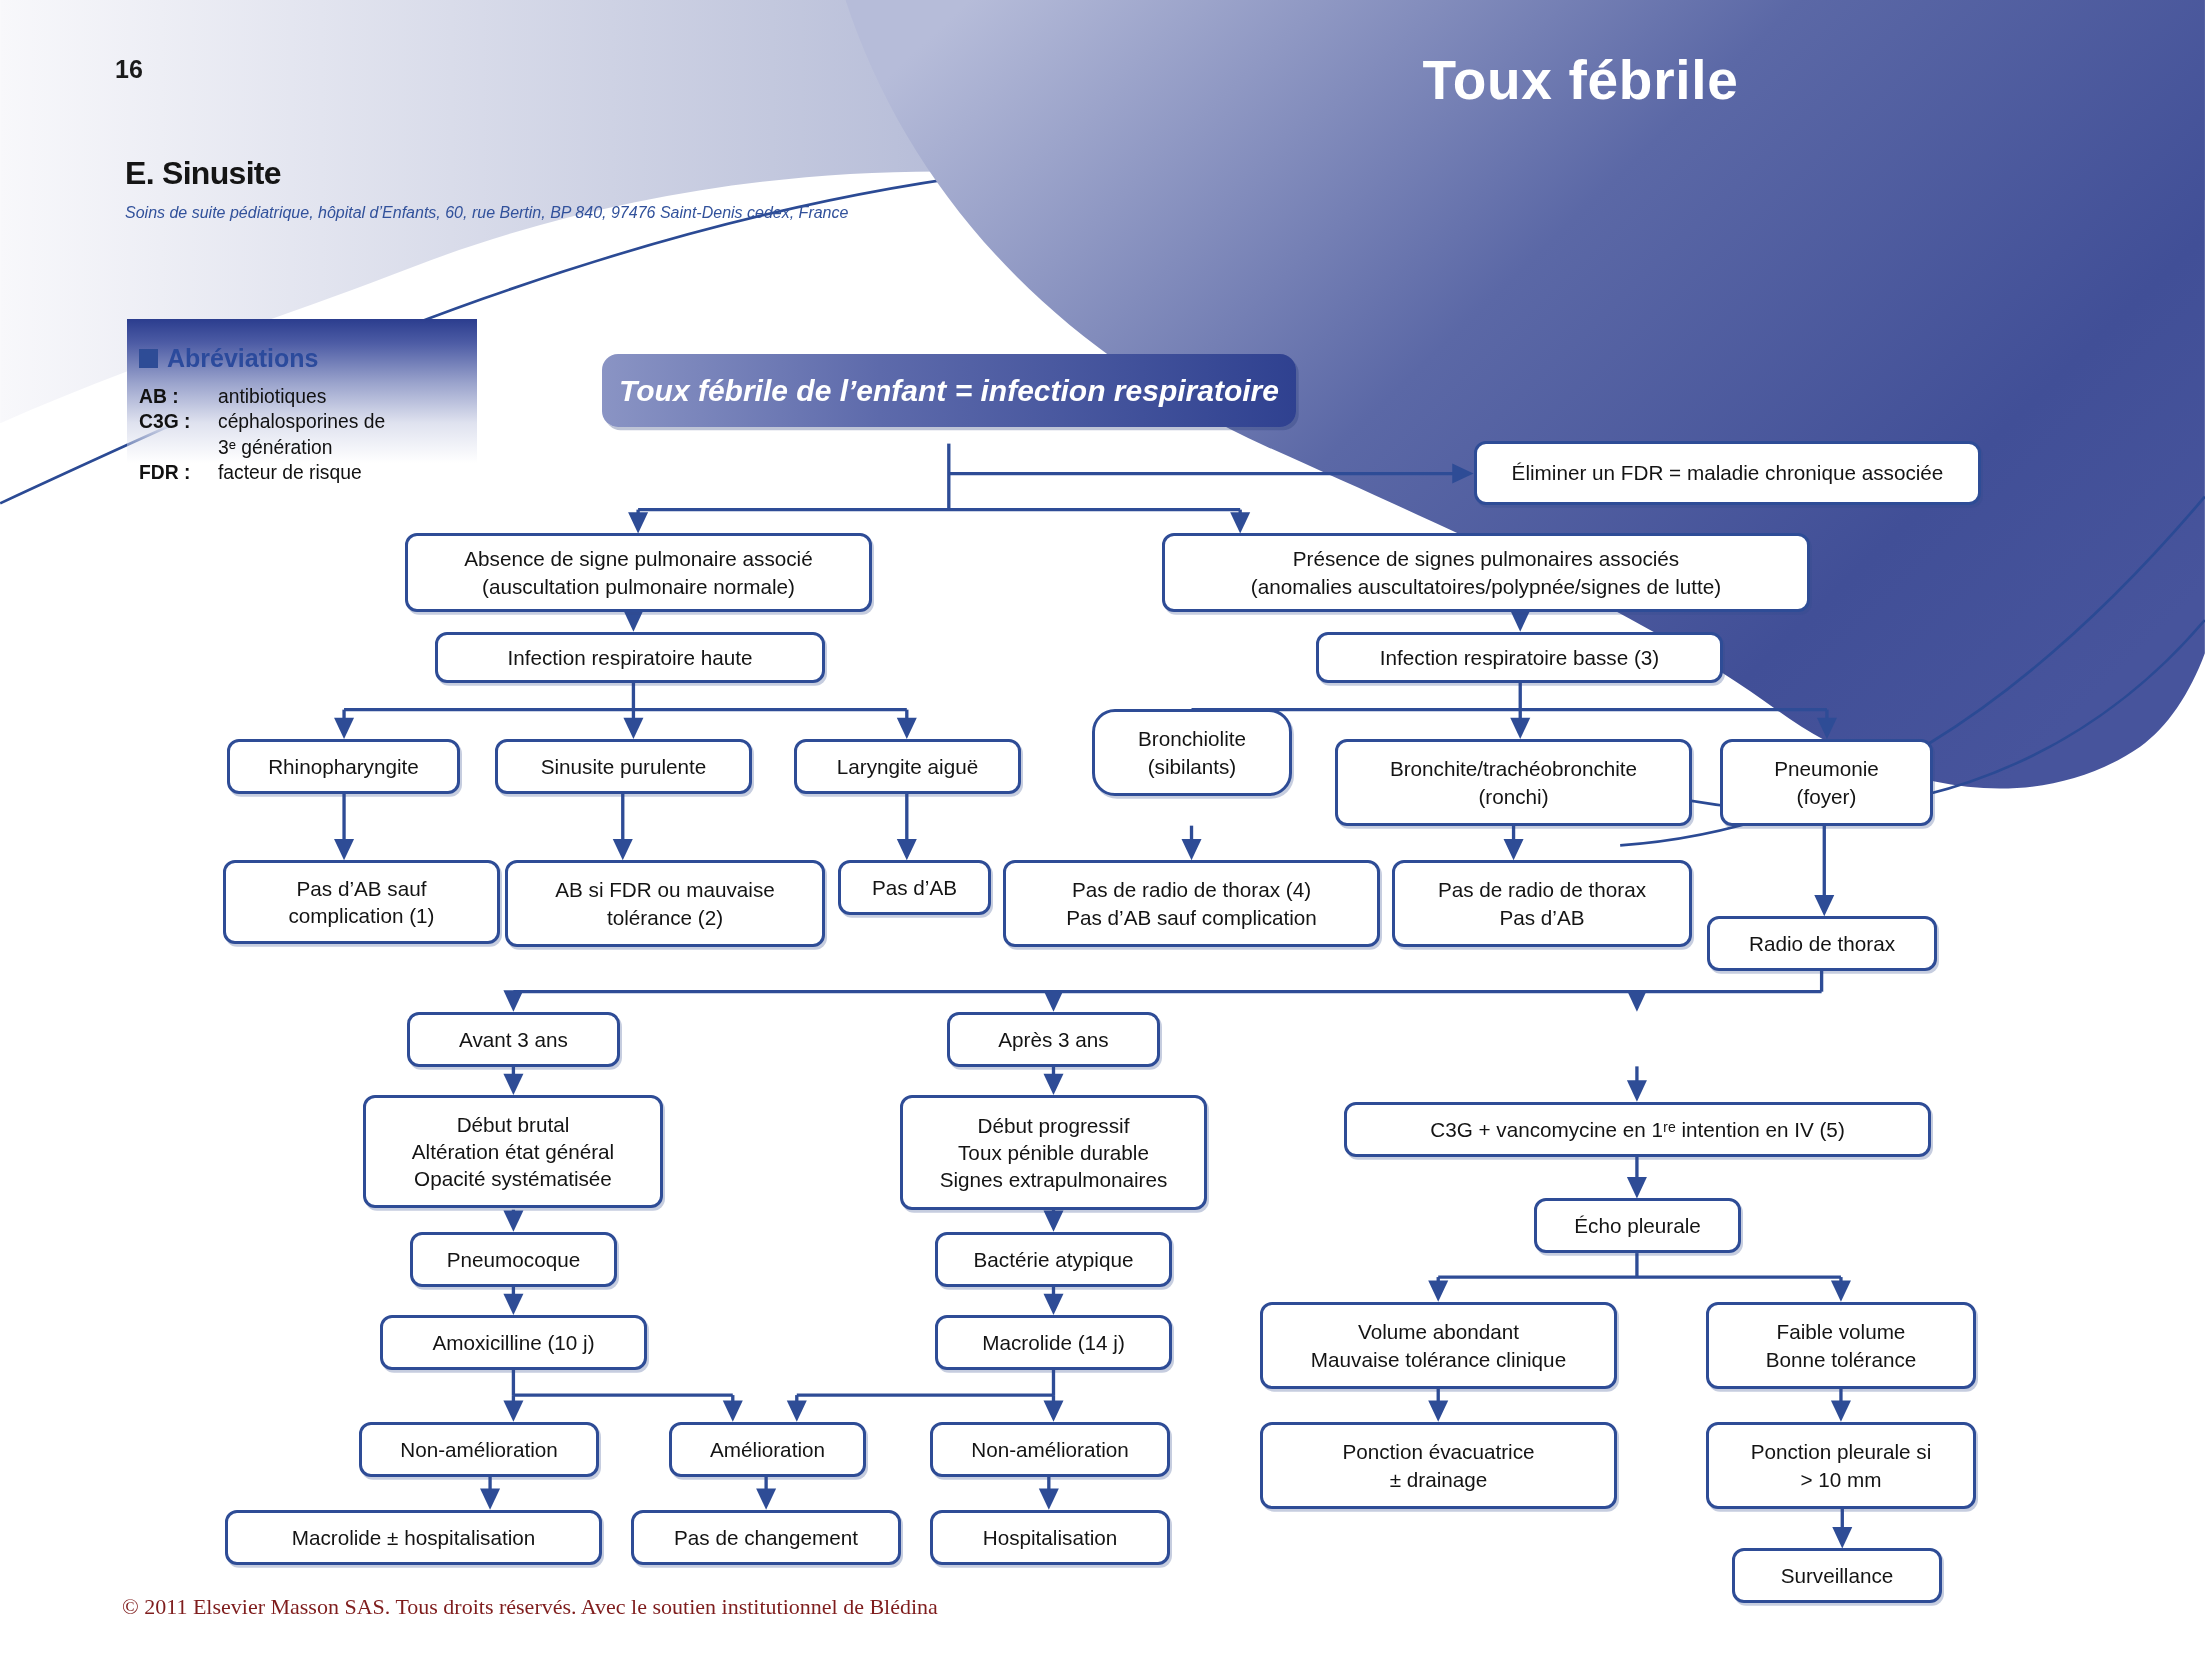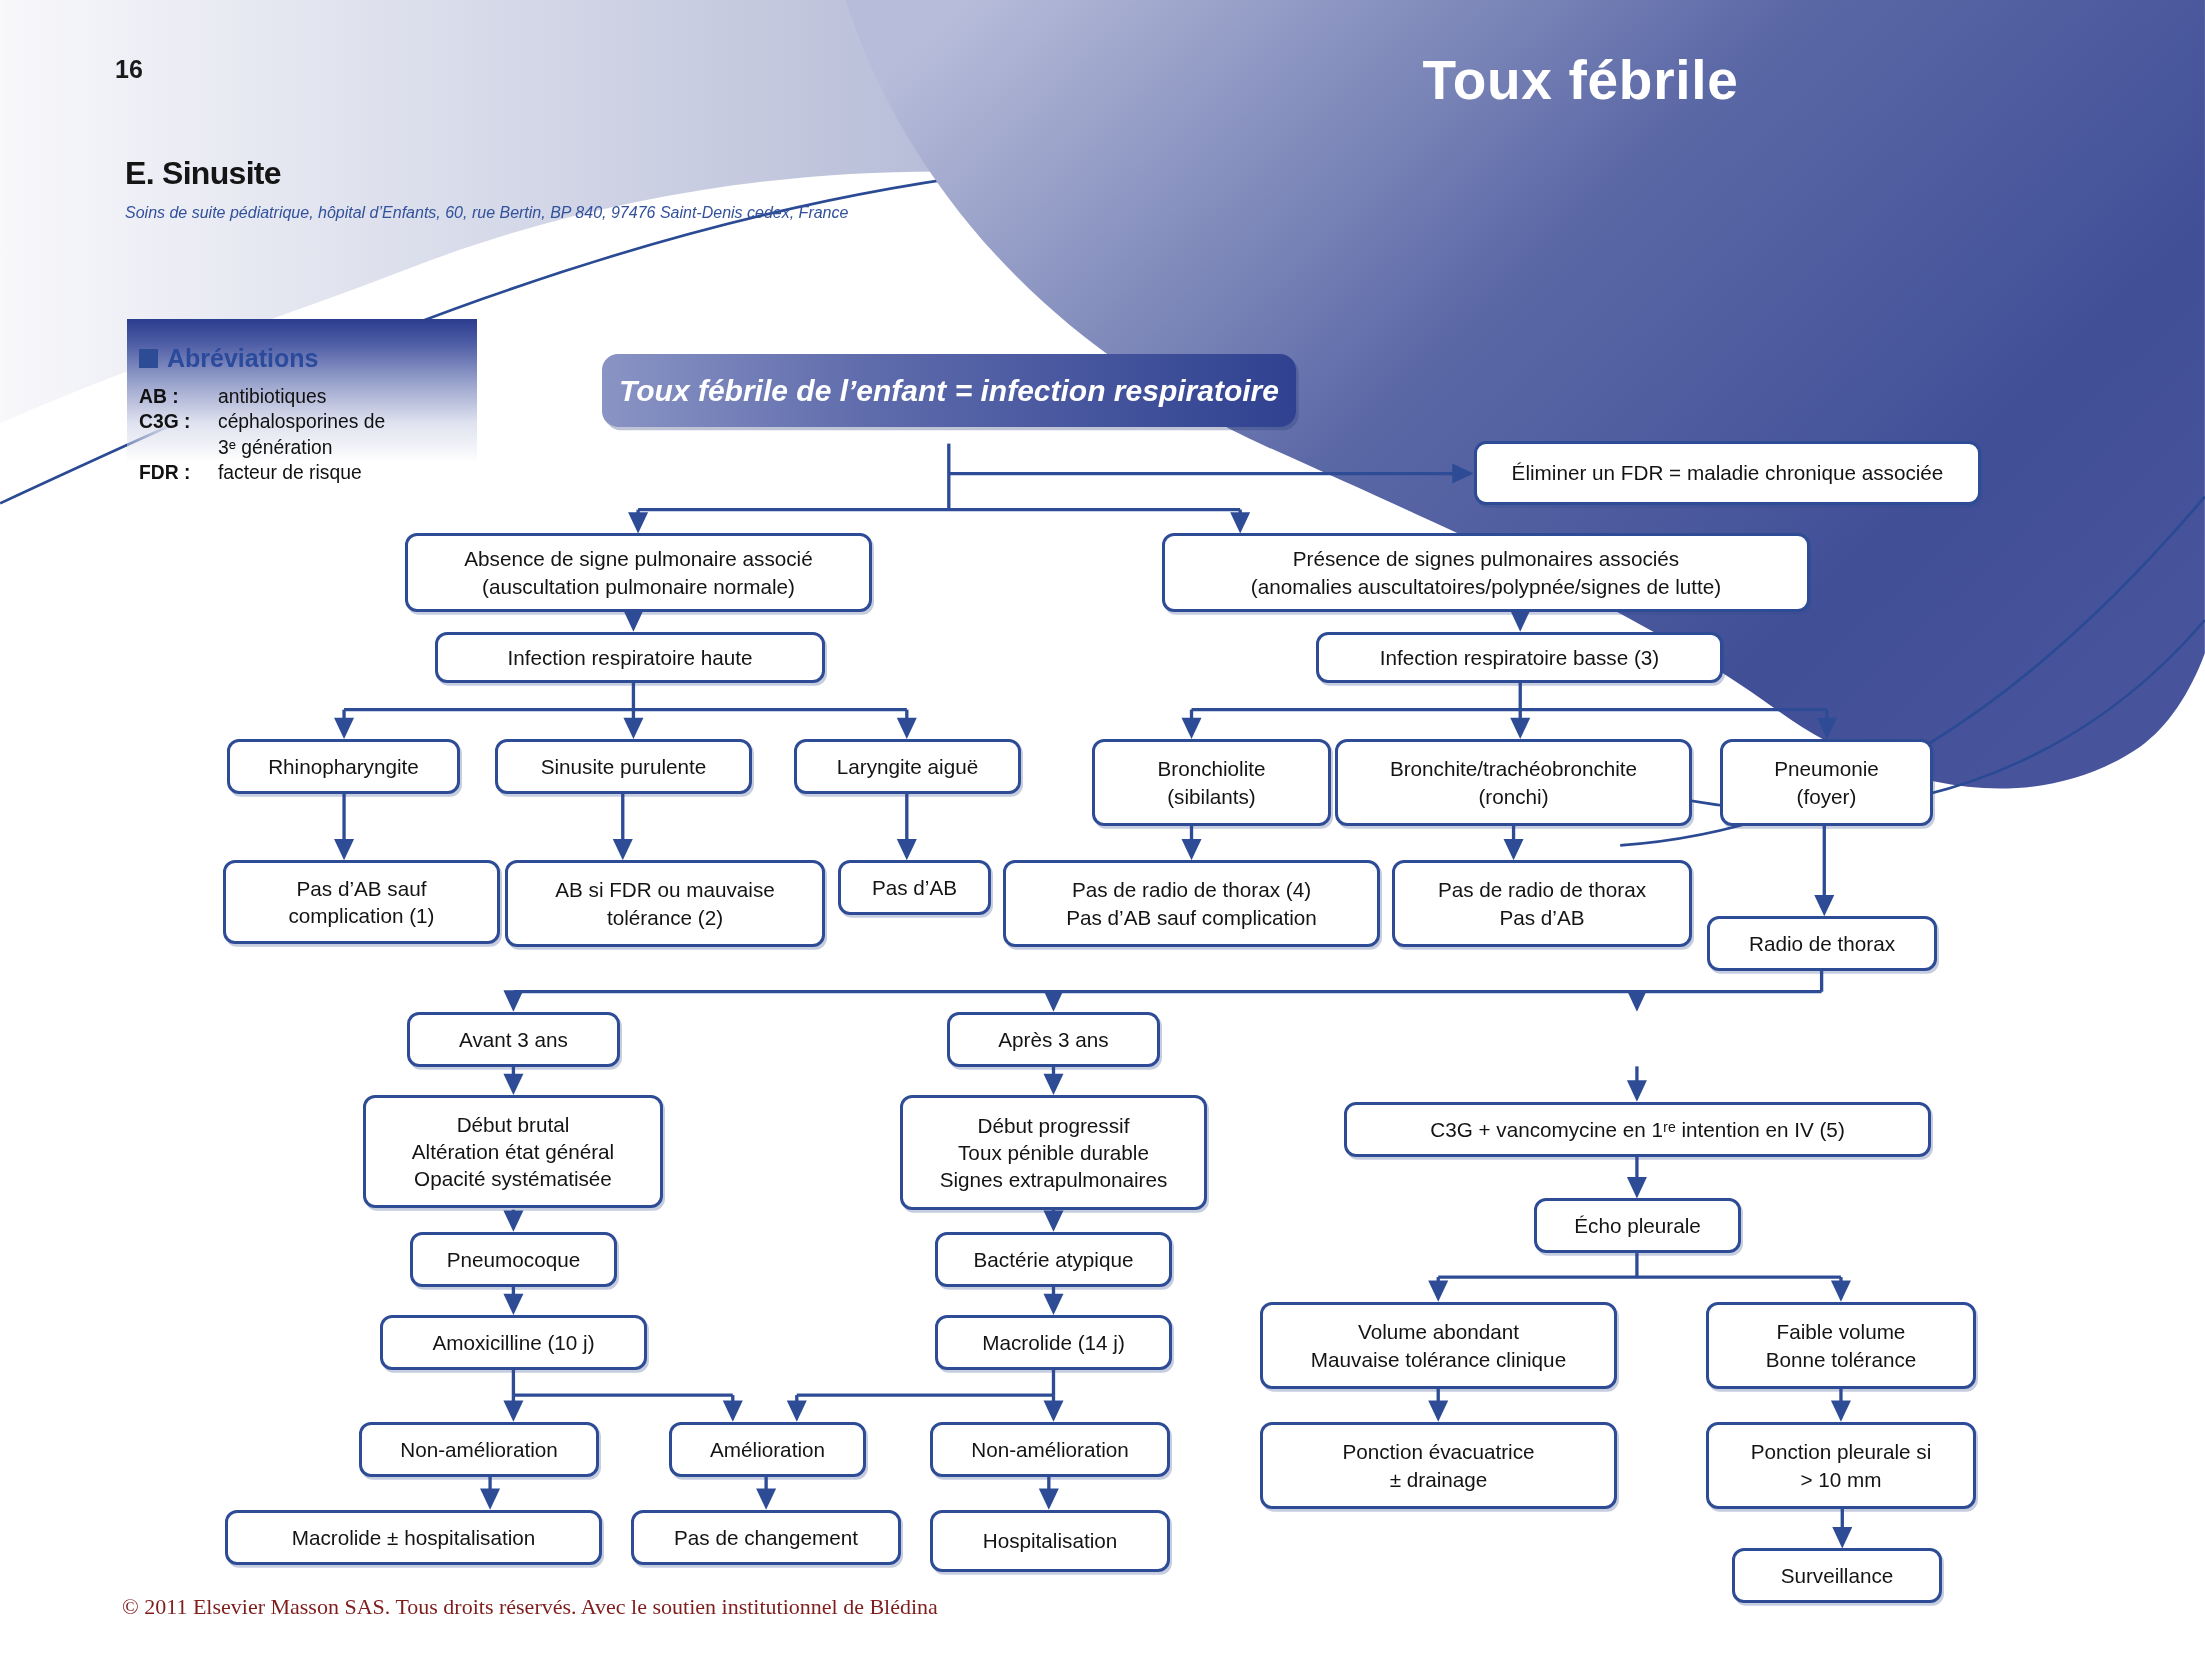--- a/index.html
+++ b/index.html
@@ -214,21 +214,21 @@
       </div>
       <div class="node" style="left: 227px; top: 739px; width: 233px; height: 55px;">
         <div>Rhinopharyngite</div>
       </div>
       <div class="node" style="left: 495px; top: 739px; width: 257px; height: 55px;">
         <div>Sinusite purulente</div>
       </div>
       <div class="node" style="left: 794px; top: 739px; width: 227px; height: 55px;">
         <div>Laryngite aiguë</div>
       </div>
-      <div class="node" style="left: 1092px; top: 739px; width: 239px; height: 87px;">
+      <div class="node" style="left: 1092px; top: 709px; width: 200px; height: 87px; border-radius: 23px;">
         <div>Bronchiolite</div>
         <div>(sibilants)</div>
       </div>
       <div class="node" style="left: 1335px; top: 739px; width: 357px; height: 87px;">
         <div>Bronchite/trachéobronchite</div>
         <div>(ronchi)</div>
       </div>
       <div class="node" style="left: 1720px; top: 739px; width: 213px; height: 87px;">
         <div>Pneumonie</div>
         <div>(foyer)</div>
@@ -305,21 +305,21 @@
       </div>
       <div class="node" style="left: 930px; top: 1422px; width: 240px; height: 55px;">
         <div>Non-amélioration</div>
       </div>
       <div class="node" style="left: 225px; top: 1510px; width: 377px; height: 55px;">
         <div>Macrolide ± hospitalisation</div>
       </div>
       <div class="node" style="left: 631px; top: 1510px; width: 270px; height: 55px;">
         <div>Pas de changement</div>
       </div>
-      <div class="node" style="left: 930px; top: 1510px; width: 240px; height: 62px;">
+      <div class="node" style="left: 930px; top: 1510px; width: 240px; height: 55px;">
         <div>Hospitalisation</div>
       </div>
       <div class="node" style="left: 1260px; top: 1422px; width: 357px; height: 87px;">
         <div>Ponction évacuatrice</div>
         <div>± drainage</div>
       </div>
       <div class="node" style="left: 1706px; top: 1422px; width: 270px; height: 87px;">
         <div>Ponction pleurale si</div>
         <div>&gt; 10 mm</div>
       </div>

